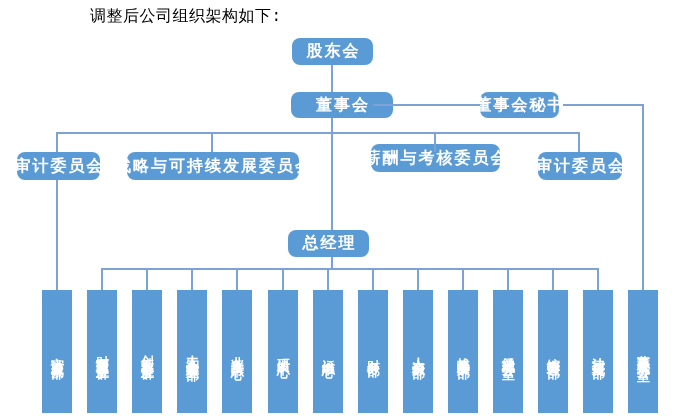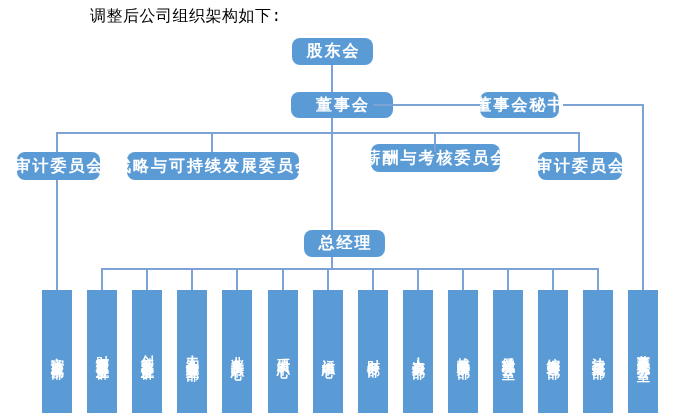--- a/index.html
+++ b/index.html
@@ -45,21 +45,21 @@
 
   <div class="node" style="left:292px;top:38px;width:81px;height:27px;">股东会</div>
   <div class="node" style="left:291px;top:92px;width:102px;height:26px;">董事会</div>
   <div class="node" style="left:480px;top:92px;width:79px;height:26px;">董事会秘书</div>
 
   <div class="node" style="left:17px;top:152px;width:83px;height:28px;">审计委员会</div>
   <div class="node" style="left:127px;top:152px;width:172px;height:28px;">战略与可持续发展委员会</div>
   <div class="node" style="left:371px;top:144px;width:129px;height:28px;">薪酬与考核委员会</div>
   <div class="node" style="left:538px;top:152px;width:84px;height:28px;">审计委员会</div>
 
-  <div class="node" style="left:304px;top:230px;width:81px;height:27px;">总经理</div>
+  <div class="node" style="left:288px;top:230px;width:81px;height:27px;">总经理</div>
 
   <div class="dept" style="left:42px;">审计监察部</div>
   <div class="dept" style="left:87px;">财富管理事业群</div>
   <div class="dept" style="left:132px;">创新业务事业群</div>
   <div class="dept" style="left:177px;">人工智能事业部</div>
   <div class="dept" style="left:222px;">业务支持中心</div>
   <div class="dept" style="left:268px;">研发中心</div>
   <div class="dept" style="left:313px;">运维中心</div>
   <div class="dept" style="left:358px;">财务部</div>
   <div class="dept" style="left:403px;">人力资源部</div>

